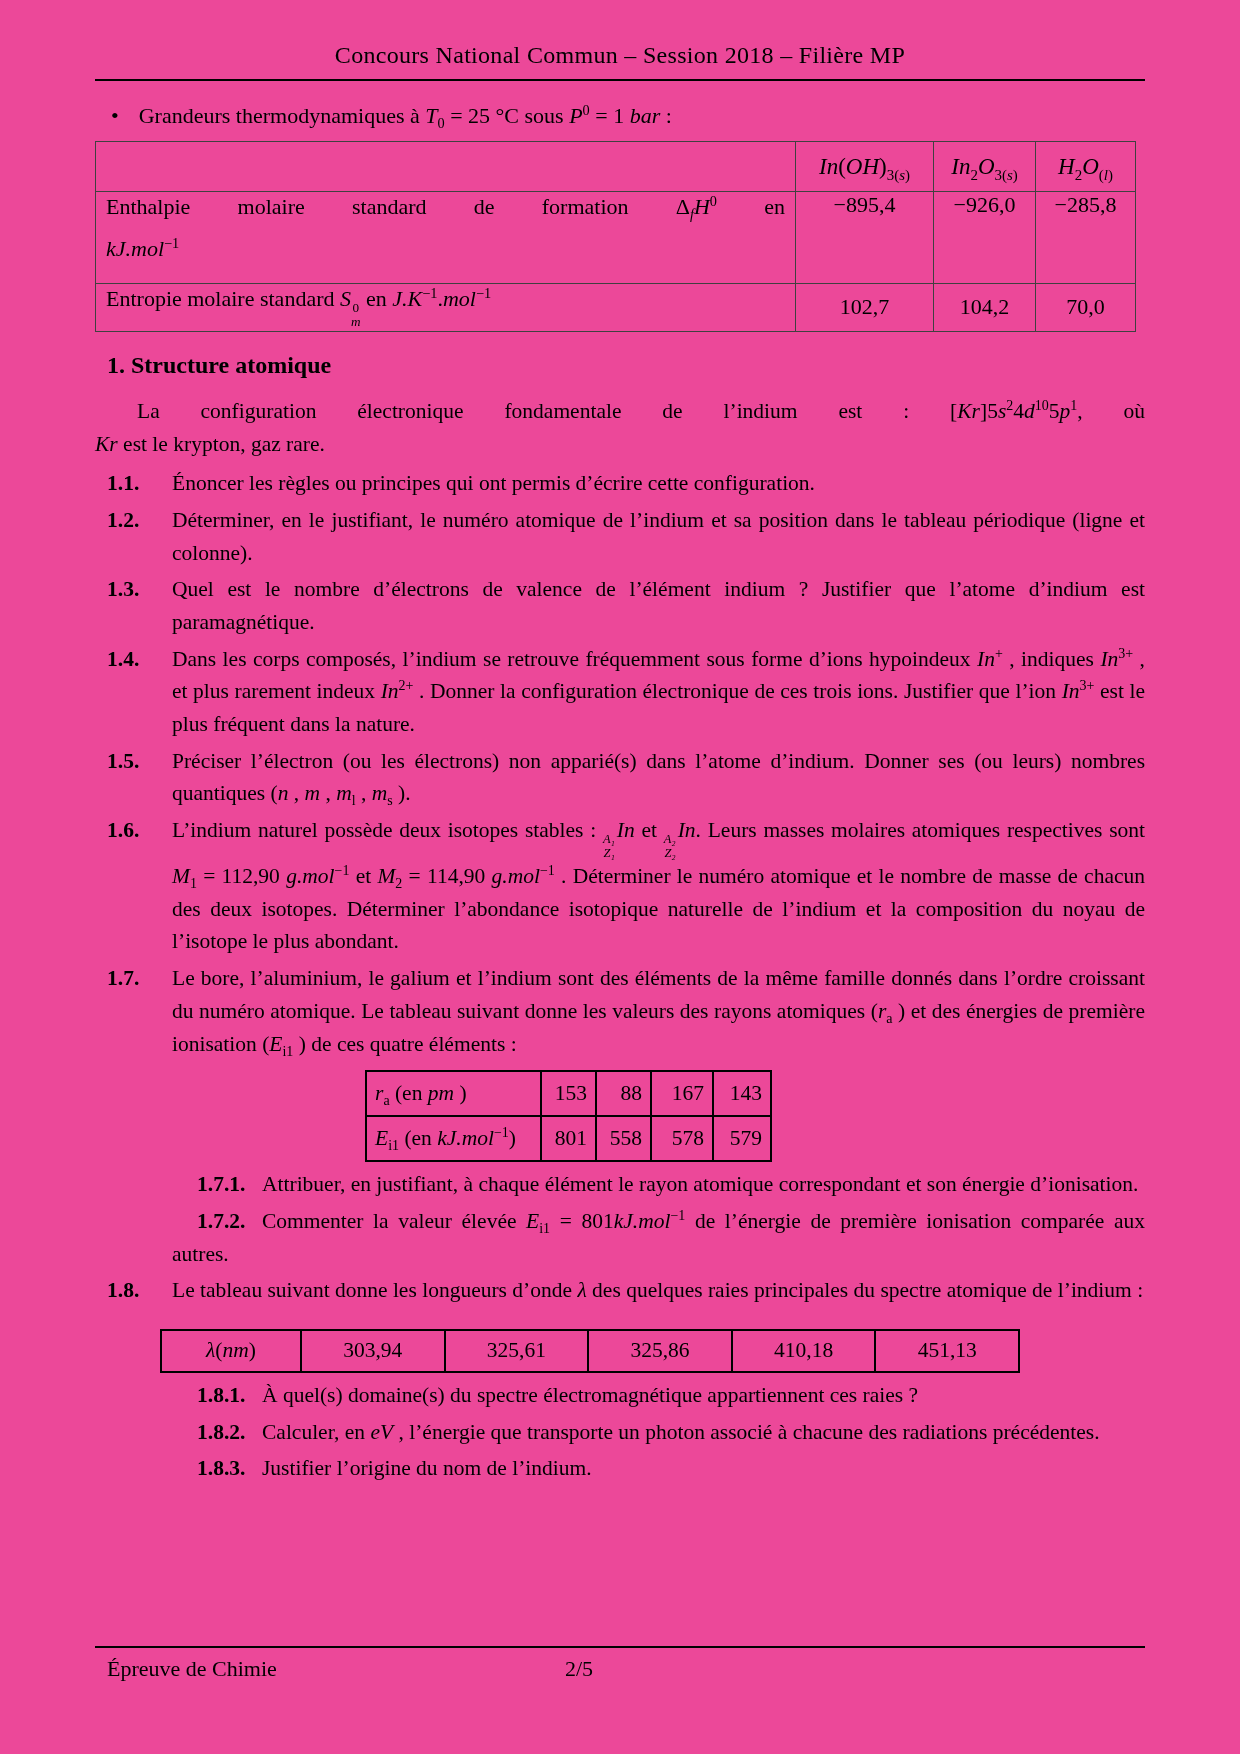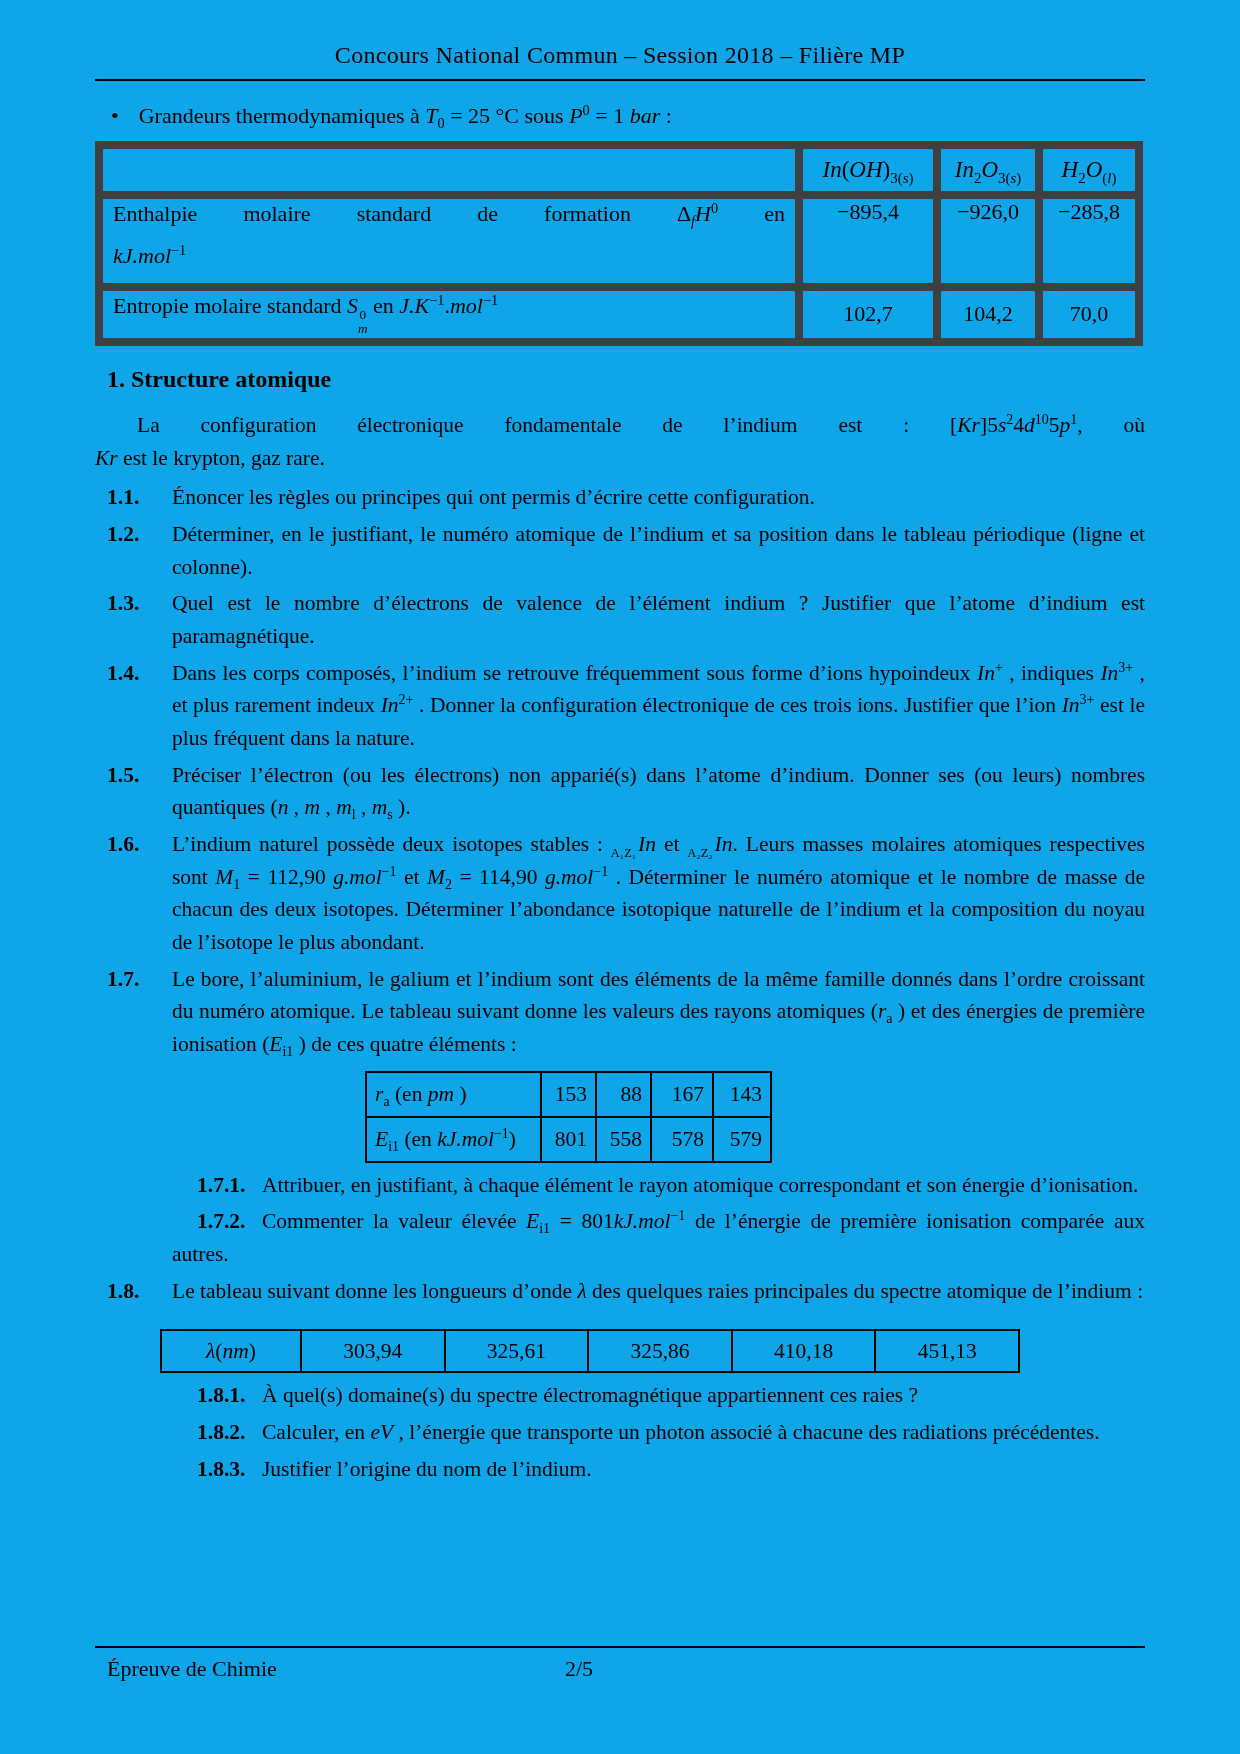--- a/index.html
+++ b/index.html
@@ -1,34 +1,34 @@
 <!DOCTYPE html>
 <html><head>
 <meta charset="utf-8">
 <style>
   *{box-sizing:border-box}
   html,body{margin:0;padding:0;background:#e8e8e8}
-  .page{width:1240px;height:1754px;margin:0 auto;position:relative;background:#0ea5e9;color:#000;
+  .page{width:1240px;height:1754px;margin:0 auto;position:relative;background:#ec4899;color:#000;
         font-family:"Liberation Serif",serif;font-size:21.5px;overflow:hidden}
   .content{position:absolute;left:95px;width:1050px;top:0}
 
   .header-title{text-align:center;font-size:24px;padding-top:42px;letter-spacing:.3px}
   .header-rule{border-bottom:2px solid #000;margin-top:10px}
 
   .bullet-line{display:flex;gap:20px;margin-top:22px;padding-left:16px;font-size:22px;align-items:baseline}
 
   sup,sub{font-size:.65em;line-height:0}
   i{font-style:italic}
 
   .ss{display:inline-flex;flex-direction:column;align-items:center;font-size:.6em;line-height:1.05;vertical-align:-.45em}
-  .iso{display:inline-flex;flex-direction:row;align-items:flex-end;font-size:.58em;line-height:1.08;vertical-align:-.5em;margin-right:2px;}
+  .iso{display:inline-flex;flex-direction:column;align-items:flex-end;font-size:.58em;line-height:1.08;vertical-align:-.5em;margin-right:2px;font-style:italic}
 
   table{border-collapse:collapse}
   .thermo{margin-top:12px;width:1040px;table-layout:fixed}
-  .thermo td{border:8px solid #404040;padding:2px 10px;font-size:22px;vertical-align:middle}
+  .thermo td{border:1px solid #404040;padding:2px 10px;font-size:22px;vertical-align:middle}
   .thermo td.hd{text-align:center;height:50px;font-size:23px}
   .thermo td.lab{text-align:left}
   .thermo td.r1{height:92px;vertical-align:top;}
   .thermo td.val{text-align:center}
   .thermo td.vtop{vertical-align:top;padding-top:0}
   .jl{text-align:justify;text-align-last:justify}
   .l2{margin-top:16px}
   .ind{text-indent:42px}
 
   .section-heading{font-weight:bold;font-size:24px;margin:20px 0 16px;padding-left:12px;font-family:"Liberation Serif",serif}

